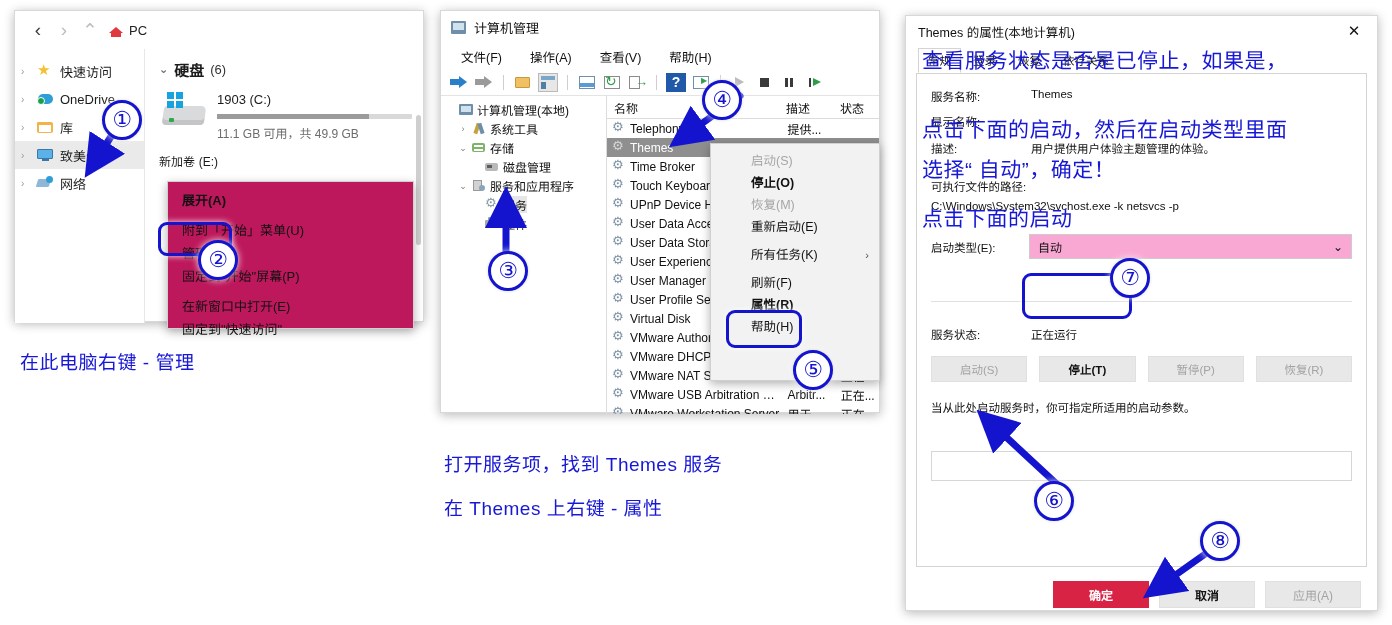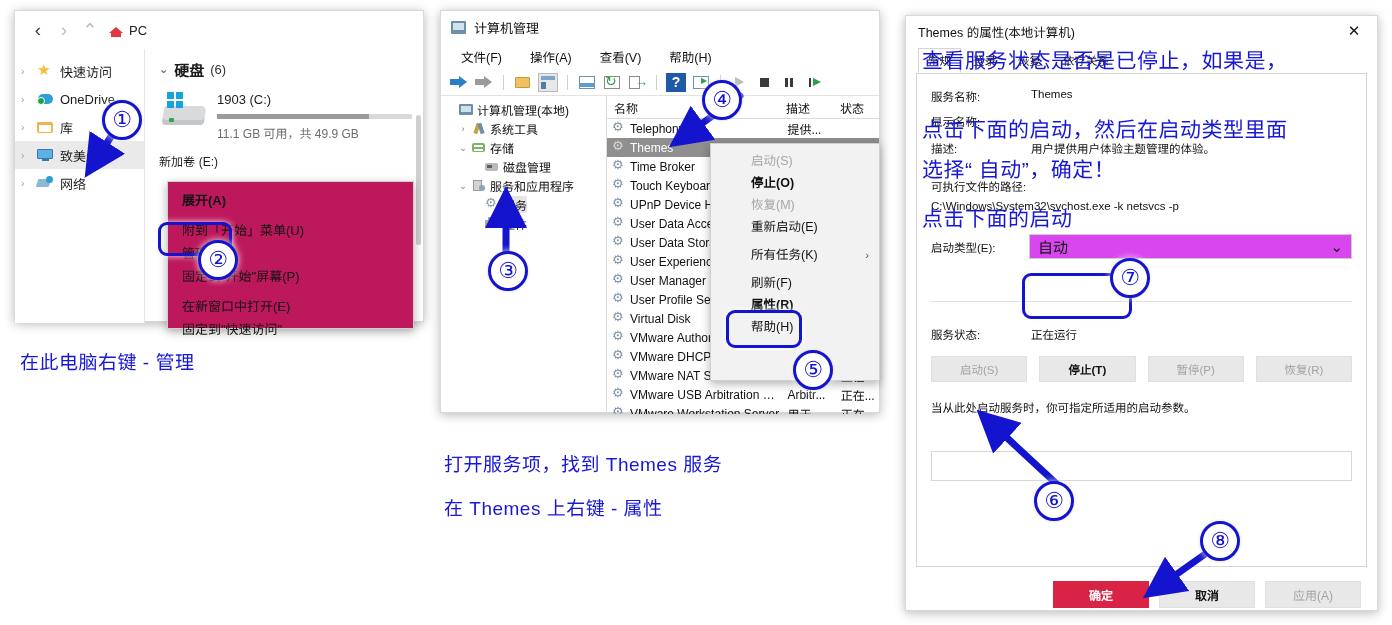--- a/index.html
+++ b/index.html
@@ -167,22 +167,22 @@
   #pr-tabs{display:flex;gap:2px;padding:2px 0 0 12px;font-size:11.5px;}
   .ptab{padding:3px 9px 4px;border:1px solid transparent;color:#111;}
   .ptab.act{background:#fff;border-color:#d4d4d4;border-bottom-color:#fff;position:relative;z-index:2;font-weight:400;}
   #pr-page{margin:0 10px;border:1px solid #d4d4d4;border-top:1px solid #d4d4d4;height:494px;position:relative;background:#fff;box-sizing:border-box;}
   .frow{display:flex;font-size:11.5px;color:#111;padding:0 14px;}
   .flabel{width:100px;flex:none;}
   .fval{flex:1;}
   .ftext{font-size:11.5px;color:#111;padding:0 14px;}
   .fsep{height:1px;background:#e0e0e0;margin:10px 14px 0;}
   .combo{
-    height:25px;border:1px solid #ccc;background:#d946ef;display:flex;align-items:center;
-    justify-content:space-between;padding:0 8px;font-size:15px;color:#111;box-sizing:border-box;
+    height:25px;border:1px solid #ccc;background:#f9a8d4;display:flex;align-items:center;
+    justify-content:space-between;padding:0 8px;font-size:12px;color:#111;box-sizing:border-box;
   }
   .btnrow{display:flex;gap:12px;padding:0 14px;}
   .pbtn{
     flex:1;height:26px;background:#e8e8e8;border:1px solid #e0e0e0;font-size:11.5px;color:#111;
     display:flex;align-items:center;justify-content:center;box-sizing:border-box;
   }
   .pbtn.dis{color:#a3a3a3;}
   .pbtn.bold{font-weight:700;}
   .pinput{height:28px;border:1px solid #d6d6d6;background:#fff;margin:0 14px;}
   #pr-foot{display:flex;justify-content:flex-end;gap:10px;padding:14px 16px 0;}

